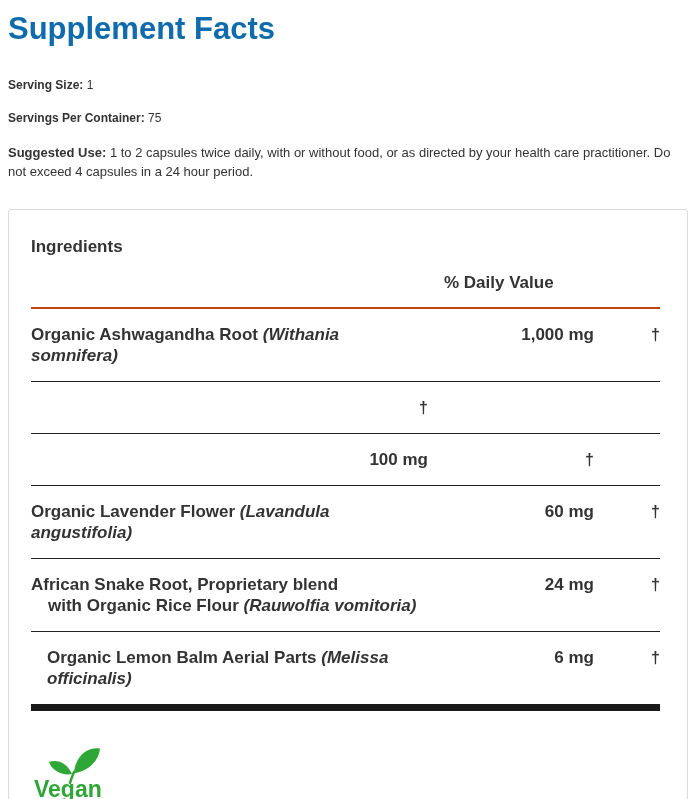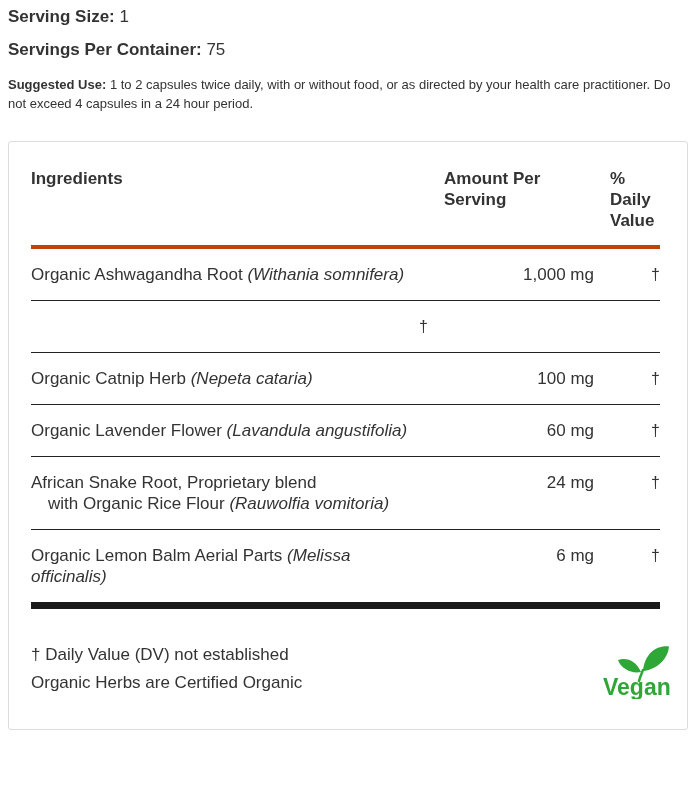--- a/index.html
+++ b/index.html
@@ -15,21 +15,21 @@
   .title {
     margin: 4px 0 30px 0;
     font-size: 31px;
     line-height: 34px;
     font-weight: bold;
     color: #0F6BAB;
   }
 
   .meta-line {
     margin: 0 0 15px 0;
-    font-size: 17px;
+    font-size: 12px;
     line-height: 18px;
   }
   .meta-line .lbl { font-weight: bold; }
 
   .suggested {
     margin: 16px 0 0 0;
     font-size: 13px;
     line-height: 19px;
     max-width: 676px;
   }
@@ -42,38 +42,39 @@
     border-radius: 3px;
     padding: 26px 27px 0 22px;
     background: #ffffff;
   }
 
   .t-grid {
     display: grid;
     grid-template-columns: 1fr 150px 50px;
     column-gap: 16px;
     align-items: start;
+    font-weight: bold;
   }
 
   .t-header {
     font-weight: bold;
     font-size: 17px;
     line-height: 21px;
     padding-bottom: 14px;
-    border-bottom: 4px solid #c2410c;
+    border-bottom: 2px solid #c2410c;
   }
-  .t-header .hdr-dv { text-align: left; }
+  .t-header .hdr-dv { text-align: left; margin-top: 36px; }
 
   .t-row {
     font-size: 17px;
     line-height: 21px;
     padding: 15px 0;
     border-bottom: 1px solid #222222;
   }
-  .t-row.last { border-bottom: none; }
+  .t-row.last { border-bottom: none; margin-left: 16px; }
   .ing-line2 { padding-left: 17px; }
   .cell-amt { text-align: right; }
   .cell-dv  { text-align: right; font-size: 16px; }
   i { font-style: italic; }
 
   .thick-bar {
     height: 7px;
     background: #1a1a1a;
     width: 100%;
   }
@@ -85,60 +86,57 @@
     padding: 32px 0 30px 0;
   }
   .footnotes { font-size: 17px; line-height: 28px; }
   .vegan-badge { margin-right: -20px; margin-top: 2px; }
 </style>
 </head>
 <body>
 
 <div class="page">
 
+  <h1 class="title">Supplement Facts</h1>
 
   <p class="meta-line">
     <span class="lbl">Serving Size:</span>
     <span>1</span>
   </p>
 
   <p class="meta-line">
     <span class="lbl">Servings Per Container:</span>
     <span>75</span>
   </p>
 
   <p class="suggested">
     <span class="lbl">Suggested Use:</span>
     <span>1 to 2 capsules twice daily, with or without food, or as directed by your health care practitioner. Do not exceed 4 capsules in a 24 hour period.</span>
   </p>
 
   <div class="facts-box">
 
     <div class="t-grid t-header">
       <div>Ingredients</div>
-      <div>Amount Per Serving</div>
       <div class="hdr-dv">% Daily Value</div>
     </div>
 
     <div class="t-grid t-row">
       <div>
         <span>Organic Ashwagandha Root </span><i>(Withania somnifera)</i>
       </div>
       <div class="cell-amt">1,000 mg</div>
       <div class="cell-dv">†</div>
     </div>
 
     <div class="t-grid t-row">
       <div class="cell-dv">†</div>
     </div>
 
     <div class="t-grid t-row">
-      <div>
-        <span>Organic Catnip Herb </span><i>(Nepeta cataria)</i>
-      </div>
       <div class="cell-amt">100 mg</div>
       <div class="cell-dv">†</div>
     </div>
 
     <div class="t-grid t-row">
       <div>
         <span>Organic Lavender Flower </span><i>(Lavandula angustifolia)</i>
       </div>
       <div class="cell-amt">60 mg</div>
       <div class="cell-dv">†</div>
@@ -159,24 +157,20 @@
       <div>
         <span>Organic Lemon Balm Aerial Parts </span><i>(Melissa officinalis)</i>
       </div>
       <div class="cell-amt">6 mg</div>
       <div class="cell-dv">†</div>
     </div>
 
     <div class="thick-bar"></div>
 
     <div class="table-footer">
-      <div class="footnotes">
-        <div>† Daily Value (DV) not established</div>
-        <div>Organic Herbs are Certified Organic</div>
-      </div>
       <svg class="vegan-badge" width="80" height="56" viewBox="0 0 80 56" xmlns="http://www.w3.org/2000/svg">
         <path d="M43,27 C45,11 56,2 69,3.5 C68,16 57,26 44,28 Z" fill="#2FA736"></path>
         <path d="M41,29 C36,18 27,14 18,17 C21,26 32,31 41,29 Z" fill="#2FA736"></path>
         <path d="M43,27 C41,32 40,34 39,38" stroke="#2FA736" stroke-width="2.5" fill="none" stroke-linecap="round"></path>
         <text x="3" y="52" font-family="Liberation Sans, sans-serif" font-size="23" font-weight="bold" fill="#2FA736">Vegan</text>
       </svg>
     </div>
 
   </div>
 </div>

